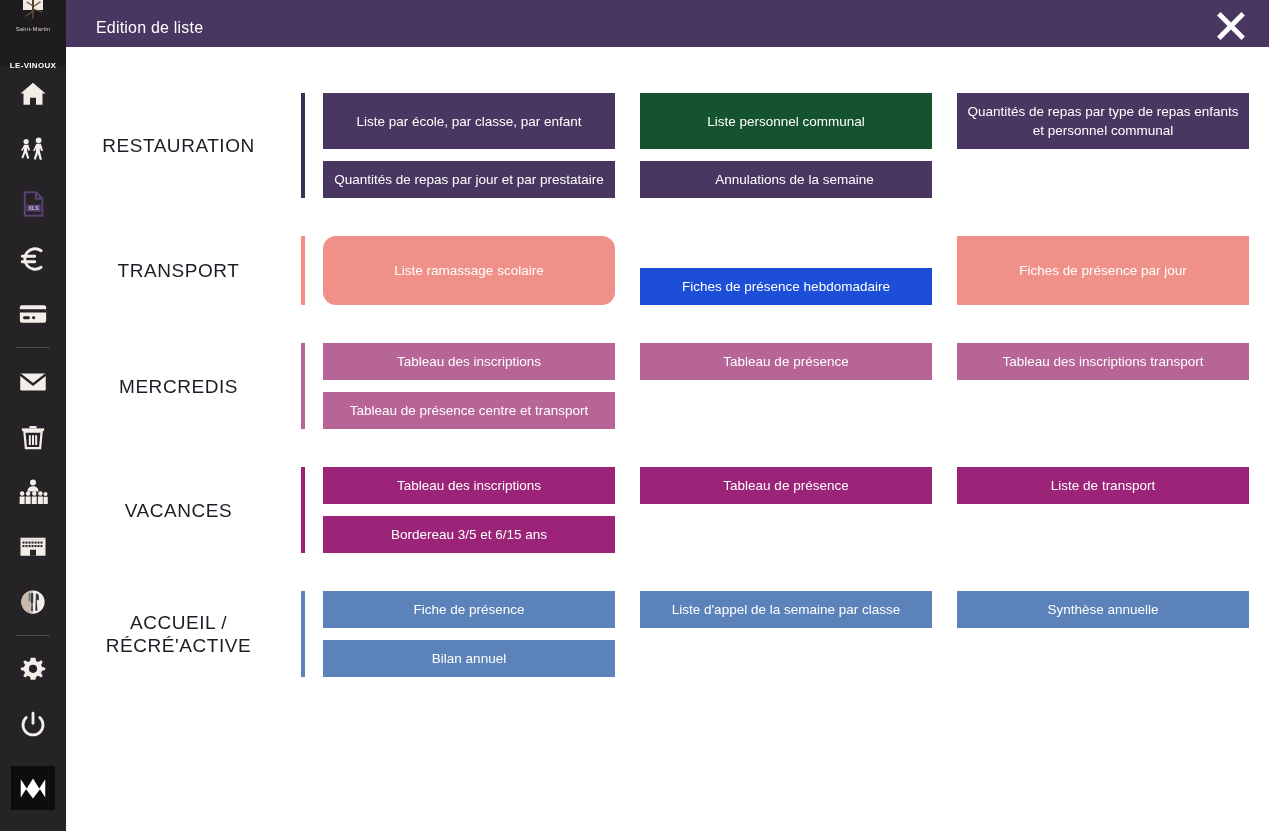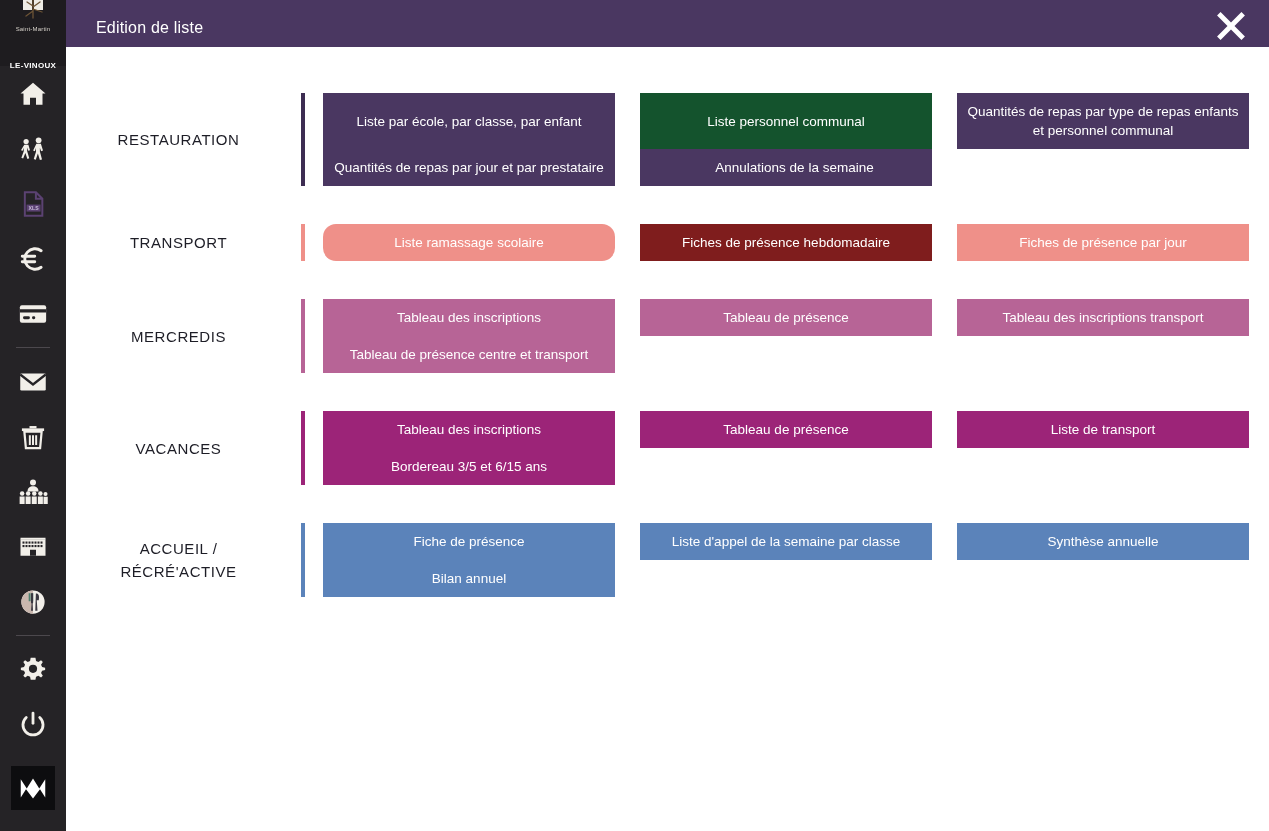--- a/index.html
+++ b/index.html
@@ -72,33 +72,34 @@
   .content { flex: 1 1 auto; padding-top: 46px; overflow: hidden; }
 
   .section {
     display: flex; align-items: center;
     width: 100%;
   }
   .sec-label {
     width: 235px;
     flex: 0 0 235px;
     text-align: center;
-    font-size: 15px;
+    font-size: 19px;
     color: #1d1d26;
     letter-spacing: .55px;
     line-height: 23px;
     padding-right: 10px;
   }
   .sec-body { display: flex; align-items: stretch; flex: 1 1 auto; }
   .accent { width: 4px; flex: 0 0 4px; align-self: stretch; }
   .grid {
     flex: 1 1 auto;
     display: grid;
     grid-template-columns: 292px 25px 292px 25px 292px;
     grid-auto-rows: auto;
+    row-gap: 12px;
     padding-left: 18px;
   }
   .btn {
     color: #ffffff;
     font-size: 13.5px;
     line-height: 19px;
     text-align: center;
     padding: 9px 10px;
     min-height: 36px;
     display: flex; align-items: center; justify-content: center;
@@ -315,21 +316,21 @@
           </div>
         </div>
         <div class="section" style="margin-bottom: 38px;">
           <div class="sec-label">
             <div>TRANSPORT</div>
           </div>
           <div class="sec-body">
             <div class="accent" style="background: rgb(239, 144, 137);"></div>
             <div class="grid">
               <button class="btn" style="background: rgb(239, 144, 137); grid-area: 1 / 1; border-radius: 13px;">Liste ramassage scolaire</button>
-              <button class="btn" style="background: #7f1d1d; grid-area: 1 / 3;">Fiches de présence hebdomadaire</button>
+              <button class="btn" style="background: #1d4ed8; grid-area: 1 / 3; margin-top: 32px;">Fiches de présence hebdomadaire</button>
               <button class="btn" style="background: rgb(239, 144, 137); grid-area: 1 / 5;">Fiches de présence par jour</button>
             </div>
           </div>
         </div>
         <div class="section" style="margin-bottom: 38px;">
           <div class="sec-label">
             <div>MERCREDIS</div>
           </div>
           <div class="sec-body">
             <div class="accent" style="background: rgb(183, 100, 150);"></div>

